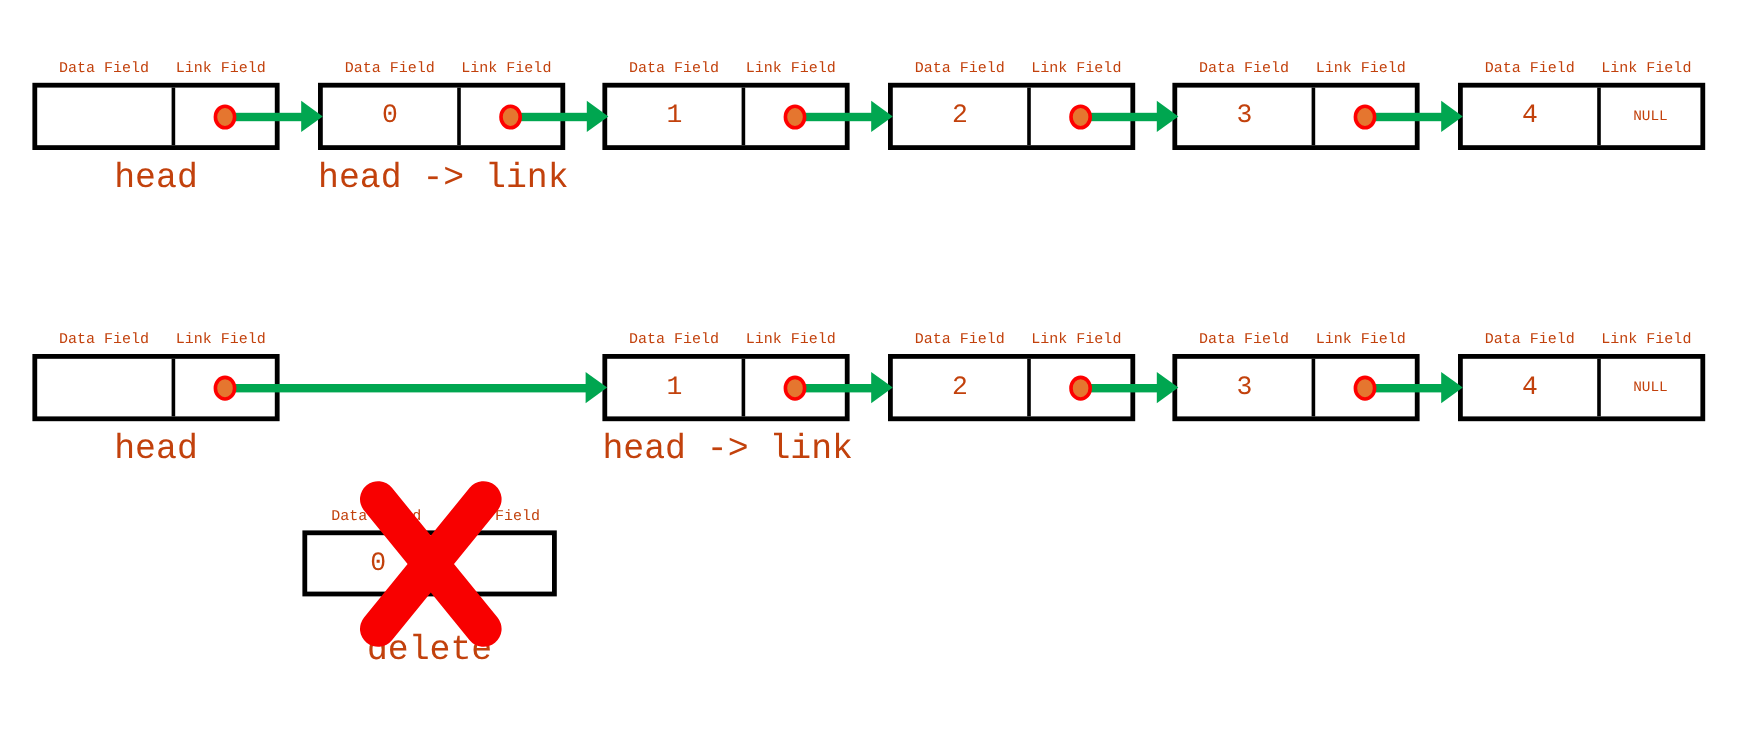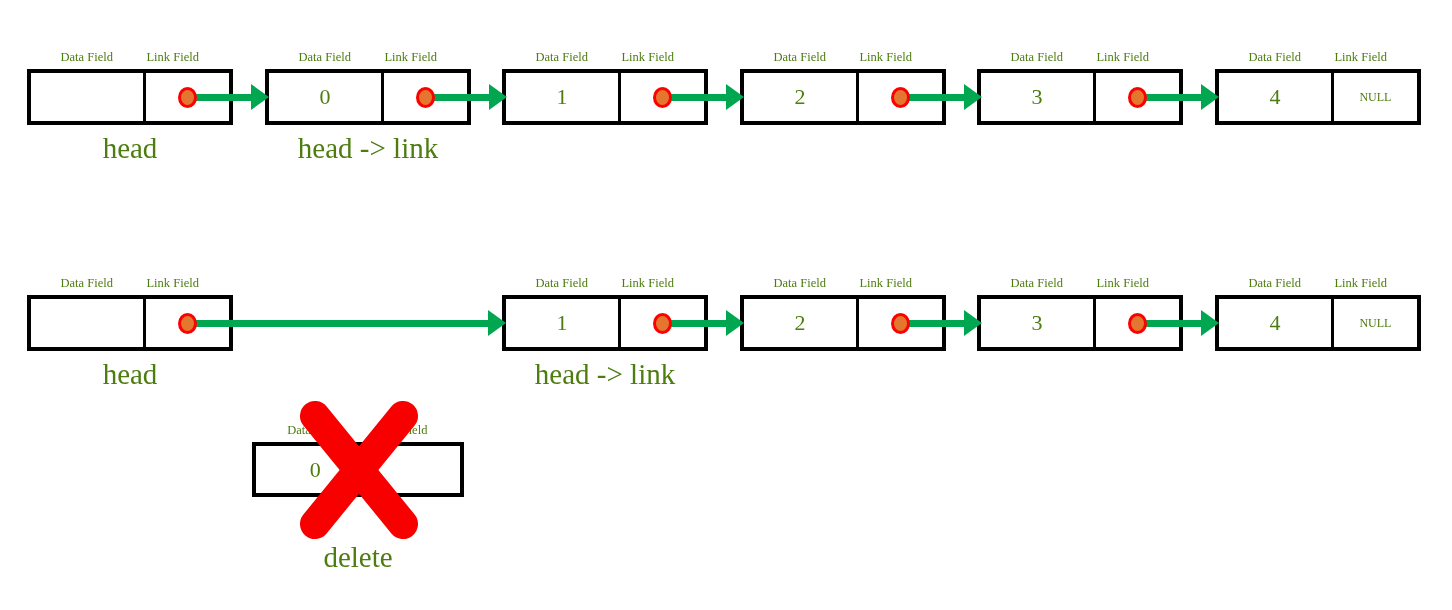--- a/index.html
+++ b/index.html
@@ -1,21 +1,21 @@
 <!DOCTYPE html>
 <html><head>
 <meta charset="utf-8">
 <style>
   html,body{margin:0;padding:0;background:#ffffff;}
   .canvas{
     position:relative;
     width:1452px;height:610px;
     background:#ffffff;
-    font-family:Liberation Serif, serif;
-    color:#4d7c0f;
+    font-family:Liberation Mono, monospace;
+    color:#c2410c;
     overflow:hidden;
   }
   .node{position:absolute;width:206px;}
   .labels{display:flex;height:21px;align-items:flex-end;box-sizing:border-box;padding-bottom:6px;}
   .lbl{font-size:12.5px;line-height:1;display:block;}
   .lbl.data{width:58%;text-align:center;}
   .lbl.link{width:42%;text-align:left;}
   .box{display:flex;height:56px;border:4px solid #000;box-sizing:border-box;background:#fff;}
   .box.short{height:55px;}
   .cell{display:flex;align-items:center;justify-content:center;box-sizing:border-box;}
@@ -268,15 +268,15 @@
         </div>
       <div class="cell link"></div>
     </div>
   </div>
 
   <svg class="xmark" style="left:294px;top:398px" width="130" height="144" viewBox="0 0 130 144" aria-hidden="true">
     <line x1="21" y1="18" x2="109" y2="126" stroke="#f80000" stroke-width="30" stroke-linecap="round"></line>
     <line x1="109" y1="18" x2="21" y2="126" stroke="#f80000" stroke-width="30" stroke-linecap="round"></line>
   </svg>
 
-  <div class="caption wide" style="left:252px;top:542px">delete</div>
+  <div class="caption wide" style="left:252px;top:526px">delete</div>
 
 </div>
 
 </body></html>

